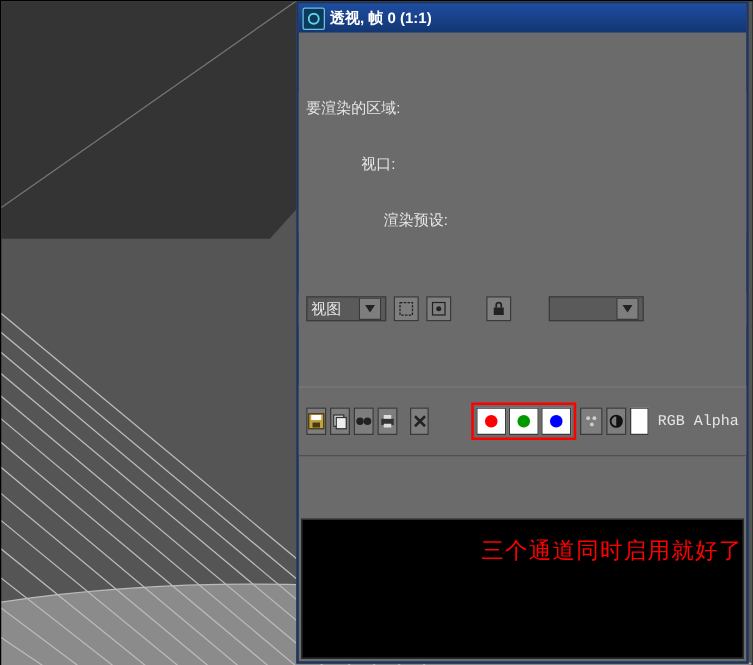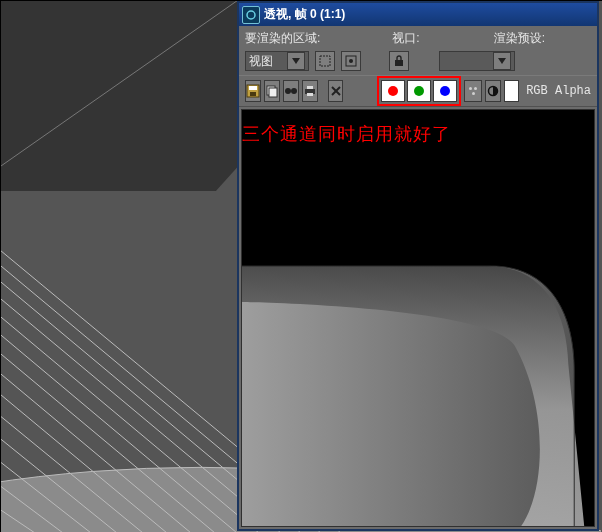--- a/index.html
+++ b/index.html
@@ -46,20 +46,21 @@
     position: absolute;
     left: 236px;
     top: 0;
     width: 362px;
     height: 530px;
     background: #6b6b6b;
     border: 2px solid #1b355f;
     box-sizing: border-box;
     display: flex;
     flex-direction: column;
+    gap: 48px;
   }
   .titlebar {
     height: 23px;
     background: linear-gradient(#1e4ca0, #123672);
     display: flex;
     align-items: center;
     color: #fff;
     font-size: 12px;
     font-weight: bold;
     padding-left: 3px;
@@ -73,21 +74,21 @@
     display: flex;
     align-items: center;
     justify-content: center;
   }
   .title-icon svg { display: block; }
 
   .controls {
     background: #6b6b6b;
     padding: 4px 6px 2px 6px;
     display: flex;
-    flex-direction: row;
+    flex-direction: column;
     gap: 28px;
     font-size: 12px;
     color: #e6e6e6;
   }
   .ctrl-label { white-space: nowrap; }
 
   .dropdown-row {
     background: #6b6b6b;
     padding: 2px 6px 4px 6px;
     display: flex;
@@ -122,21 +123,21 @@
     width: 20px; height: 20px;
     background: #7e7e7e;
     border: 1px solid #3a3a3a;
     display: flex; align-items: center; justify-content: center;
     box-sizing: border-box;
   }
   .icon-btn svg, .icon-btn span { display: block; }
 
   .toolbar {
     background: #6b6b6b;
-    padding: 0 6px;
+    padding: 12px 6px;
     display: flex;
     flex-direction: row;
     align-items: center;
     gap: 3px;
     border-top: 1px solid #7a7a7a;
     border-bottom: 1px solid #505050;
   }
   .tool-btn {
     width: 22px; height: 22px;
     background: #7e7e7e;
@@ -199,21 +200,21 @@
     border: 1px solid #303030;
     position: relative;
     overflow: hidden;
   }
   .render-output::-webkit-scrollbar { display: none; }
   .annotation {
     position: absolute;
     top: 12px; left: 0; right: 0;
     color: #ff0000;
     font-size: 18px;
-    text-align: left;
+    text-align: right;
     letter-spacing: 1px;
   }
   .rendered-shape {
     position: absolute;
     left: 0; top: 96px;
     width: 100%; height: 420px;
   }
 
   .tri { width:0;height:0;border-left:4px solid transparent;border-right:4px solid transparent;border-top:6px solid #222; }
 </style>
@@ -260,21 +261,21 @@
         <svg width="10" height="10" viewBox="0 0 10 10">
             <circle cx="5" cy="5" r="4" fill="none" stroke="#6ad1e4" stroke-width="1.5"></circle>
           </svg>
       </span>
       <span>透视, 帧 0 (1:1)</span>
     </div>
 
     <div class="controls">
       <span class="ctrl-label">要渲染的区域:</span>
       <span class="ctrl-label" style="margin-left:44px">视口:</span>
-      <span class="ctrl-label" style="margin-left:46px">渲染预设:</span>
+      <span class="ctrl-label" style="margin-left:62px">渲染预设:</span>
     </div>
 
     <div class="dropdown-row">
       <div class="dropdown dd-area">
         <span>视图</span>
         <span class="arrow-btn">
             <span class="tri"></span>
           </span>
       </div>
       <div class="icon-btn">

